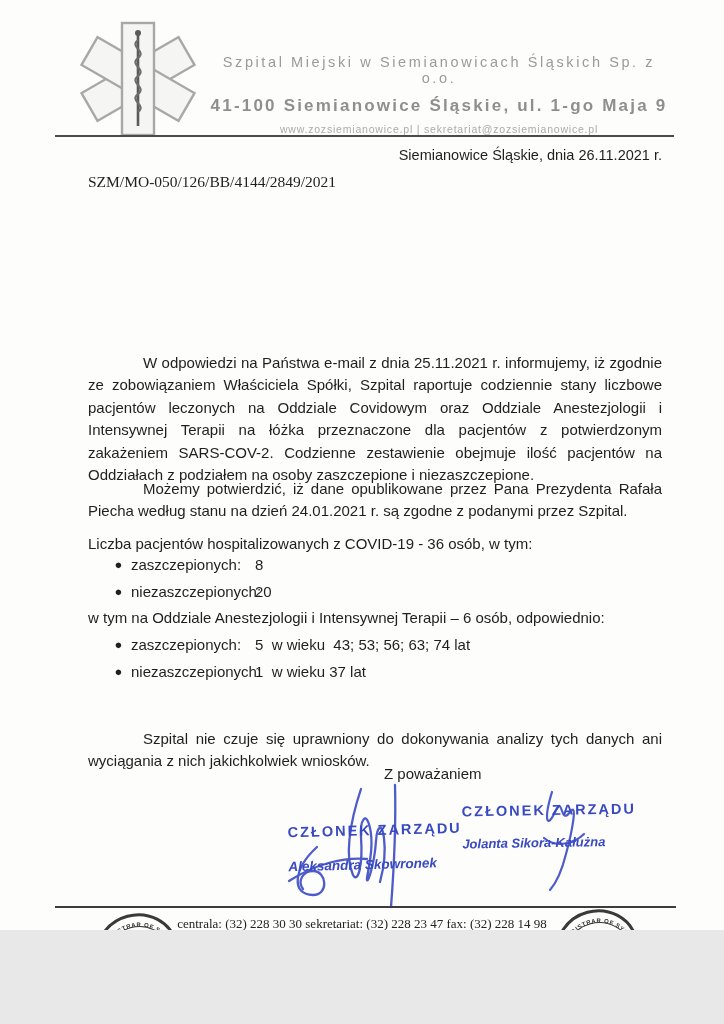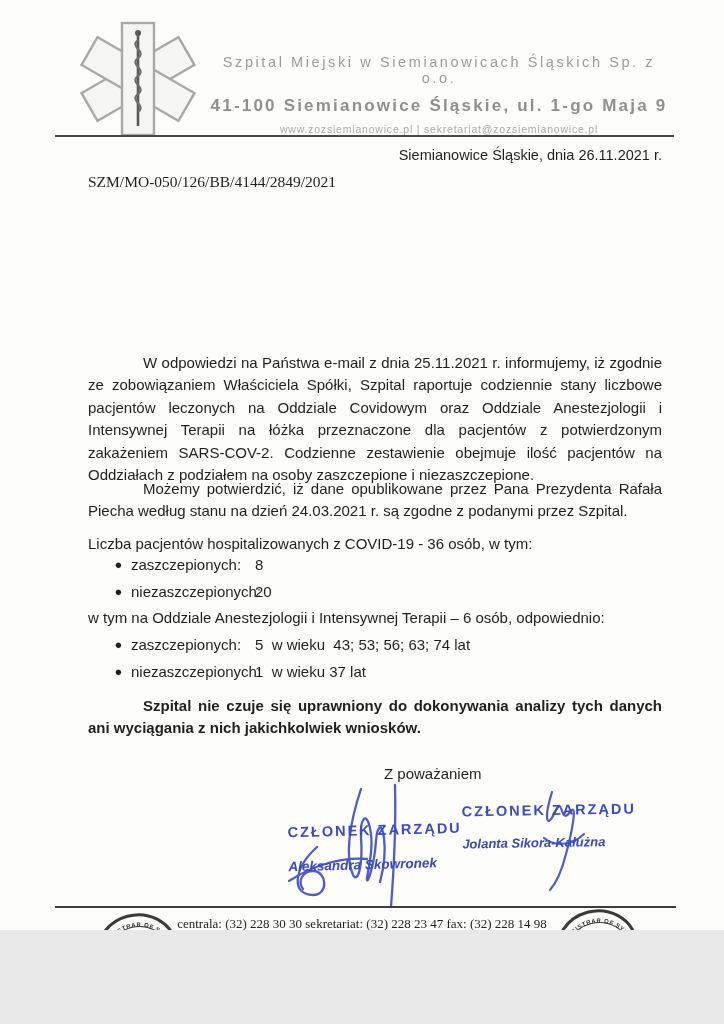--- a/index.html
+++ b/index.html
@@ -24,21 +24,21 @@
   
   .bodyblock{position:absolute;left:88px;width:574px;font-size:15px;line-height:22.4px;}
   .para{text-align:justify;text-indent:55px;margin:0;}
   .noindent{text-indent:0;}
   .p1{top:352px;}
   .p2{top:478px;}
   .t-intro{top:533px;}
   .t-list{top:551px;}
   .i-intro{top:607px;}
   .i-list{top:631px;}
-  .p3{top:695px;font-weight:bold;}
+  .p3{top:728px;}
   ul.blist{list-style:none;margin:0;padding:0;}
   ul.blist li{display:flex;line-height:27px;}
   .bullet{width:25px;text-align:center;flex:0 0 auto;margin-left:18px;font-size:13px;}
   .li-label{width:124px;flex:0 0 auto;}
   .li-value{white-space:pre-wrap;}
   
   .closing{position:absolute;top:765px;left:384px;font-size:15px;}
   .sig{position:absolute;color:#3949c0;}
   .sig-left{left:288px;top:822px;transform:rotate(-1.5deg);}
   .sig-right{left:462px;top:802px;transform:rotate(-1deg);}
@@ -83,21 +83,21 @@
       <div class="org-web">www.zozsiemianowice.pl | sekretariat@zozsiemianowice.pl</div>
     </div>
   </div>
   <div class="header-rule"></div>
 
   <div class="date-line">Siemianowice Śląskie, dnia 26.11.2021 r.</div>
   <div class="ref-number">SZM/MO-050/126/BB/4144/2849/2021</div>
 
 
   <p class="bodyblock para p1">W odpowiedzi na Państwa e-mail z dnia 25.11.2021 r. informujemy, iż zgodnie ze zobowiązaniem Właściciela Spółki, Szpital raportuje codziennie stany liczbowe pacjentów leczonych na Oddziale Covidowym oraz Oddziale Anestezjologii i Intensywnej Terapii na łóżka przeznaczone dla pacjentów z potwierdzonym zakażeniem SARS-COV-2. Codzienne zestawienie obejmuje ilość pacjentów na Oddziałach z podziałem na osoby zaszczepione i niezaszczepione.</p>
-  <p class="bodyblock para p2">Możemy potwierdzić, iż dane opublikowane przez Pana Prezydenta Rafała Piecha według stanu na dzień 24.03.2021 r. są zgodne z podanymi przez Szpital.</p>
+  <p class="bodyblock para p2">Możemy potwierdzić, iż dane opublikowane przez Pana Prezydenta Rafała Piecha według stanu na dzień 24.01.2021 r. są zgodne z podanymi przez Szpital.</p>
   <p class="bodyblock para noindent t-intro">Liczba pacjentów hospitalizowanych z COVID-19 - 36 osób, w tym:</p>
 
   <ul class="bodyblock blist t-list">
     <li>
       <span class="bullet">●</span>
       <span class="li-label">zaszczepionych:</span>
       <span class="li-value">8</span>
     </li>
     <li>
       <span class="bullet">●</span>

